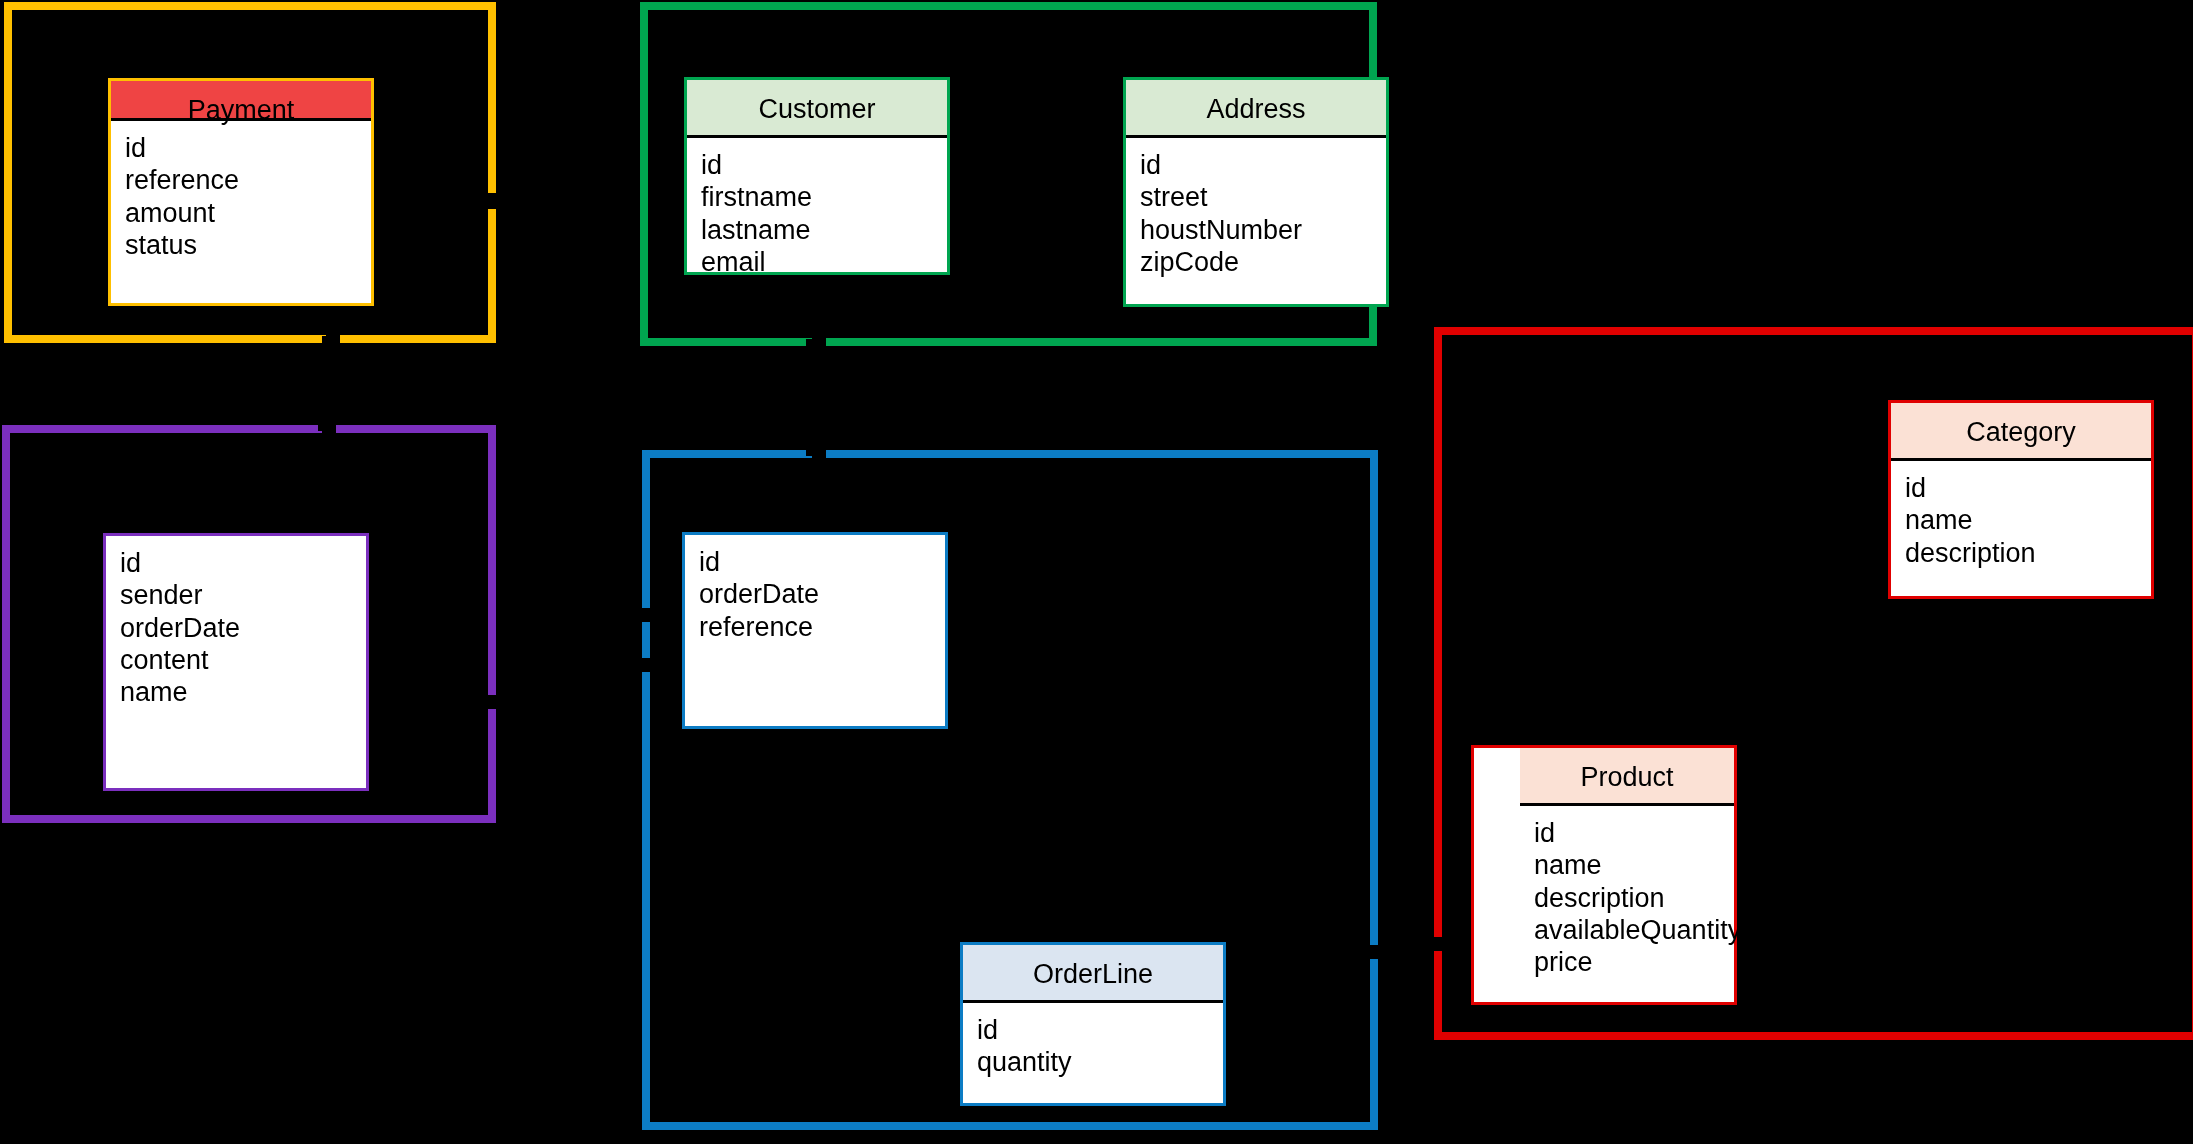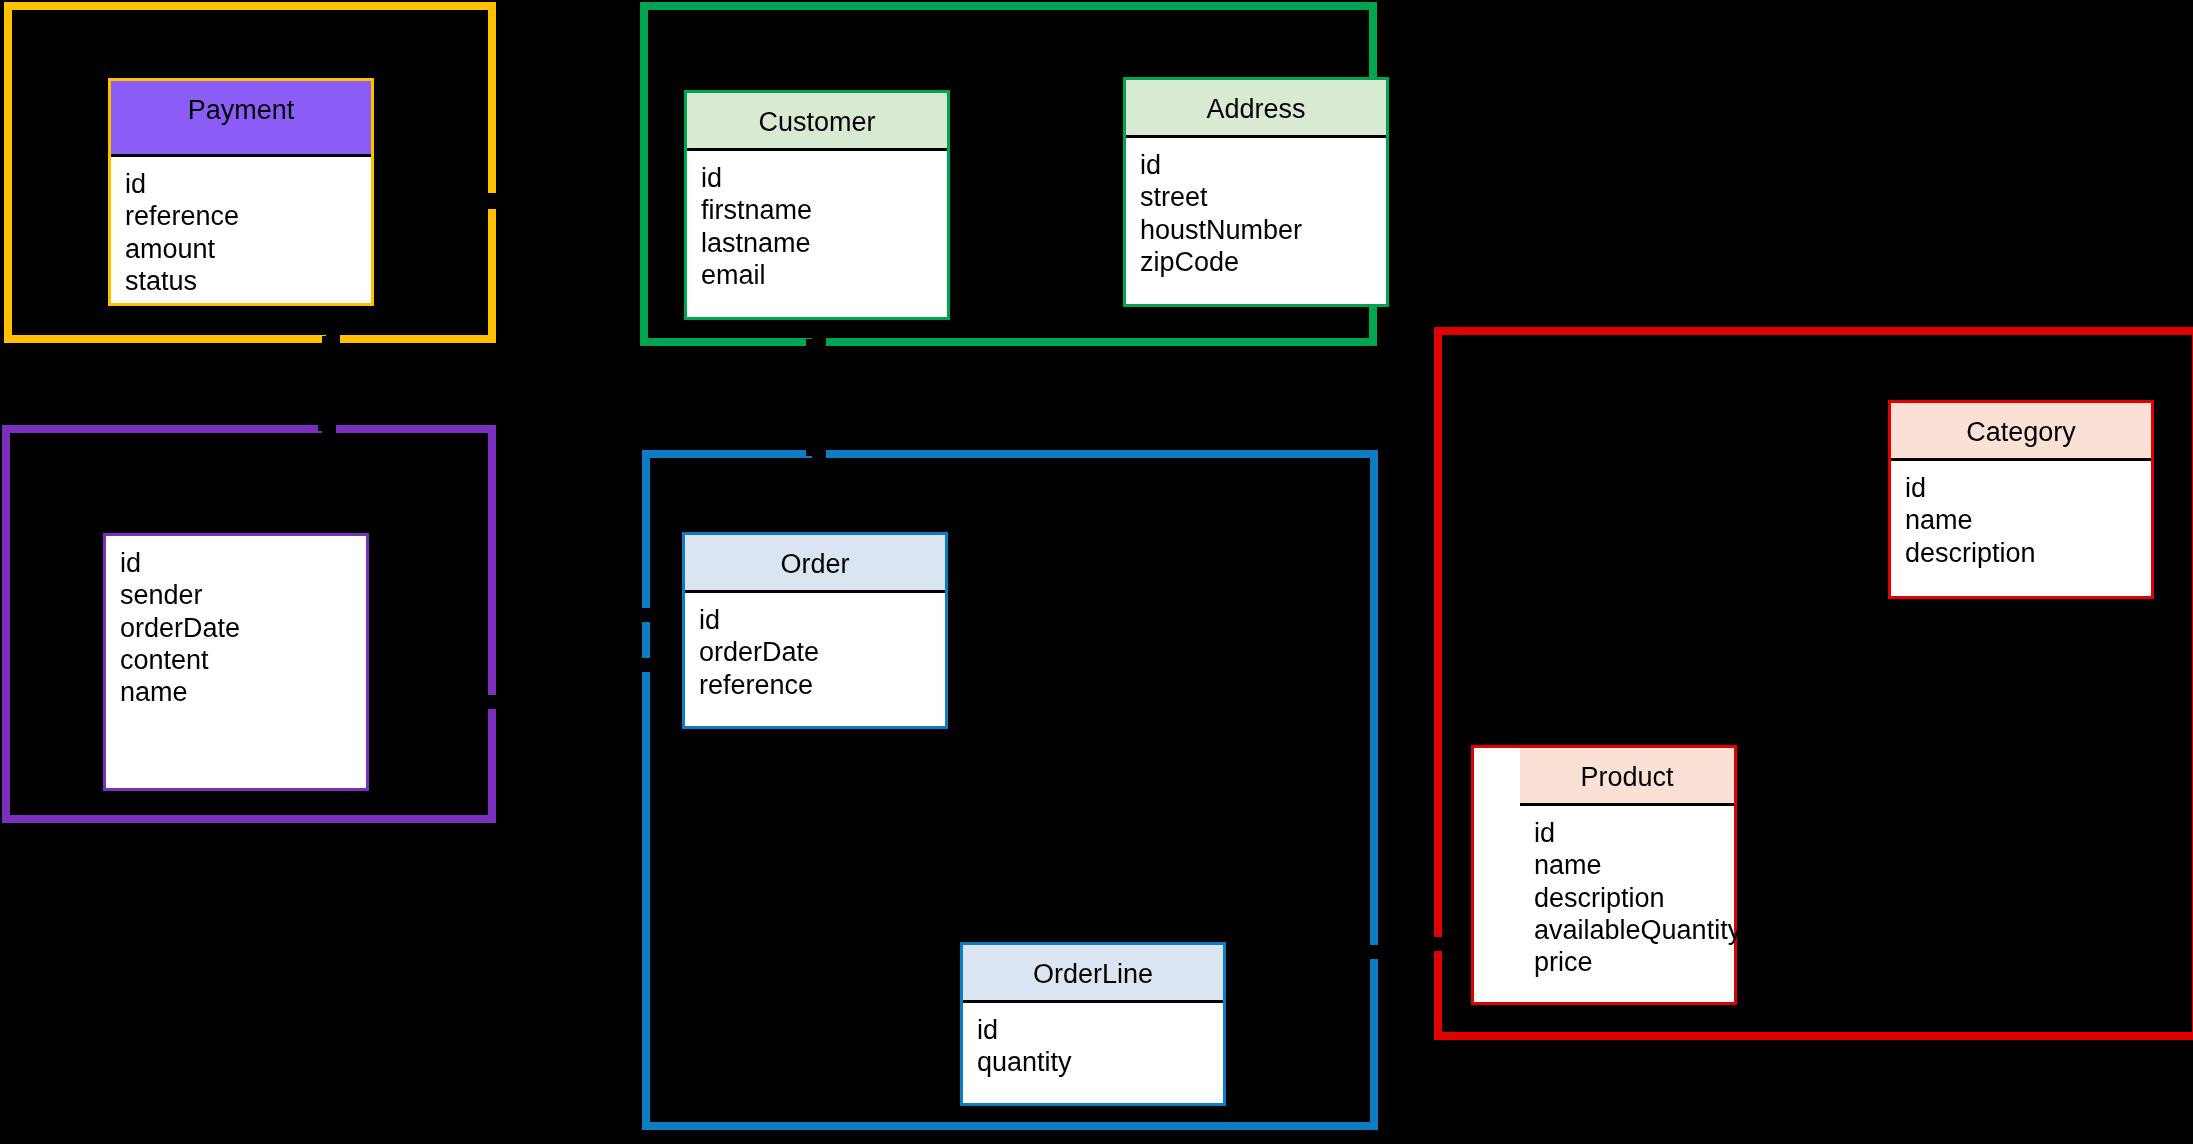--- a/index.html
+++ b/index.html
@@ -103,29 +103,29 @@
     <div class="connector" style="left: 322px; top: 336px; width: 14px; height: 12px;"></div>
     <div class="connector" style="left: 806px; top: 339px; width: 14px; height: 12px;"></div>
     <div class="connector" style="left: 318px; top: 419px; width: 14px; height: 12px;"></div>
     <div class="connector" style="left: 488px; top: 695px; width: 12px; height: 14px;"></div>
     <div class="connector" style="left: 806px; top: 444px; width: 14px; height: 12px;"></div>
     <div class="connector" style="left: 636px; top: 608px; width: 12px; height: 14px;"></div>
     <div class="connector" style="left: 636px; top: 658px; width: 12px; height: 14px;"></div>
     <div class="connector" style="left: 1372px; top: 945px; width: 12px; height: 14px;"></div>
     <div class="connector" style="left: 1428px; top: 937px; width: 12px; height: 14px;"></div>
     <div class="entity" style="left: 108px; top: 78px; width: 266px; height: 228px; color: rgb(255, 192, 0);">
-      <div class="entity-header" style="background: #8b5cf6; height: 76px; text-align: center;">Payment</div>
+      <div class="entity-header" style="background: #ef4444; height: 40px; text-align: center;">Payment</div>
       <div class="entity-body">
         <span class="attr">id</span>
         <span class="attr">reference</span>
         <span class="attr">amount</span>
         <span class="attr">status</span>
       </div>
     </div>
-    <div class="entity" style="left: 684px; top: 90px; width: 266px; height: 230px; color: rgb(0, 165, 80);">
+    <div class="entity" style="left: 684px; top: 77px; width: 266px; height: 198px; color: rgb(0, 165, 80);">
       <div class="entity-header" style="background: rgb(217, 234, 211); height: 58px;">Customer</div>
       <div class="entity-body">
         <span class="attr">id</span>
         <span class="attr">firstname</span>
         <span class="attr">lastname</span>
         <span class="attr">email</span>
       </div>
     </div>
     <div class="entity" style="left: 1075px; top: 77px; width: 266px; height: 230px; color: rgb(0, 165, 80); margin-left: 48px;">
       <div class="entity-header" style="background: rgb(217, 234, 211); height: 58px;">Address</div>
@@ -147,21 +147,20 @@
     <div class="entity" style="left: 103px; top: 533px; width: 266px; height: 258px; color: rgb(123, 47, 190);">
       <div class="entity-body">
         <span class="attr">id</span>
         <span class="attr">sender</span>
         <span class="attr">orderDate</span>
         <span class="attr">content</span>
         <span class="attr">name</span>
       </div>
     </div>
     <div class="entity" style="left: 682px; top: 532px; width: 266px; height: 197px; color: rgb(12, 124, 196);">
-      <div class="entity-header" style="background: rgb(219, 229, 241); height: 58px;">Order</div>
       <div class="entity-body">
         <span class="attr">id</span>
         <span class="attr">orderDate</span>
         <span class="attr">reference</span>
       </div>
     </div>
     <div class="entity" style="left: 1471px; top: 745px; width: 266px; height: 260px; color: rgb(224, 0, 0); padding-left: 46px;">
       <div class="entity-header" style="background: rgb(251, 225, 213); height: 58px;">Product</div>
       <div class="entity-body">
         <span class="attr">id</span>

